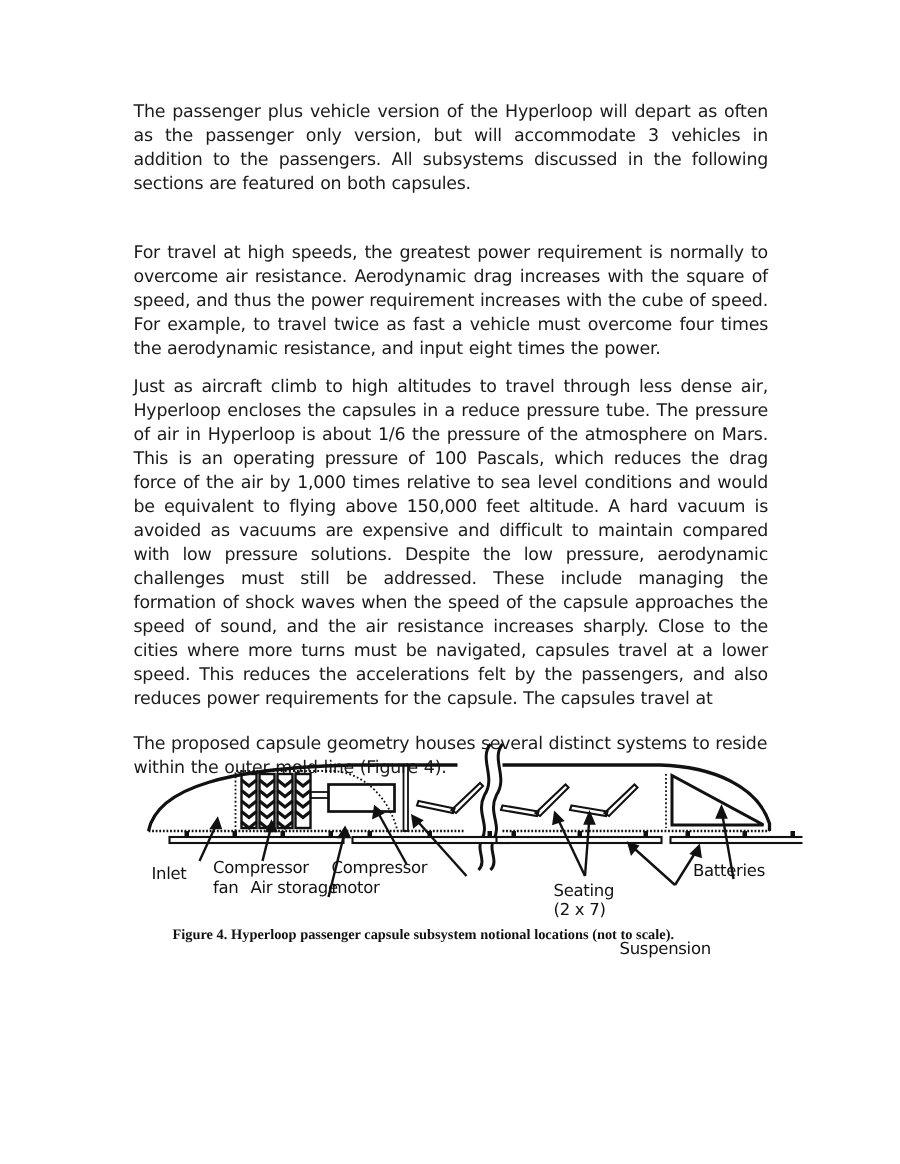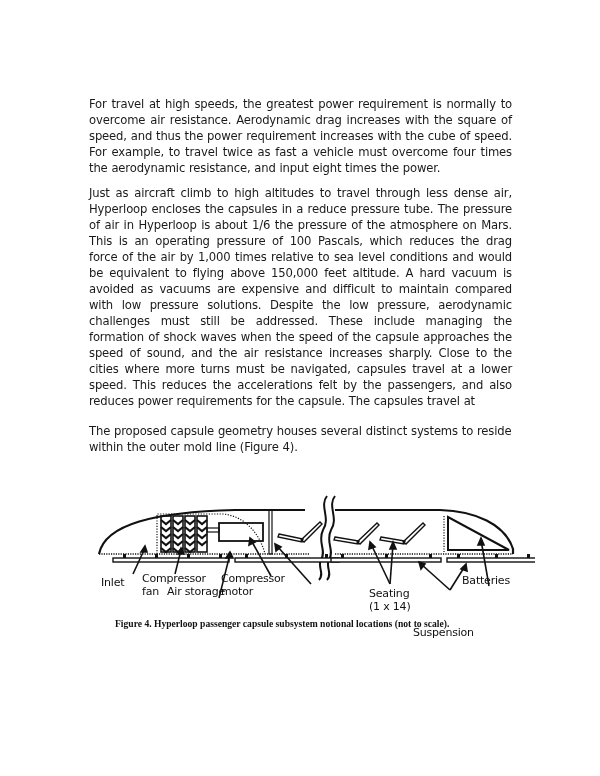--- a/index.html
+++ b/index.html
@@ -69,20 +69,21 @@
       font-size: 9.6px;
       line-height: 12px;
       color: #111;
       white-space: nowrap;
     }
   </style>
 </head>
 <body>
 
 <div class="page">
+  <p class="para">The passenger plus vehicle version of the Hyperloop will depart as often as the passenger only version, but will accommodate 3 vehicles in addition to the passengers. All subsystems discussed in the following sections are featured on both capsules.</p>
   <div class="para-sep-large"></div>
   <p class="para">For travel at high speeds, the greatest power requirement is normally to overcome air resistance. Aerodynamic drag increases with the square of speed, and thus the power requirement increases with the cube of speed. For example, to travel twice as fast a vehicle must overcome four times the aerodynamic resistance, and input eight times the power.</p>
   <div class="para-sep"></div>
   <p class="para">Just as aircraft climb to high altitudes to travel through less dense air, Hyperloop encloses the capsules in a reduce pressure tube. The pressure of air in Hyperloop is about 1/6 the pressure of the atmosphere on Mars. This is an operating pressure of 100 Pascals, which reduces the drag force of the air by 1,000 times relative to sea level conditions and would be equivalent to flying above 150,000 feet altitude. A hard vacuum is avoided as vacuums are expensive and difficult to maintain compared with low pressure solutions. Despite the low pressure, aerodynamic challenges must still be addressed. These include managing the formation of shock waves when the speed of the capsule approaches the speed of sound, and the air resistance increases sharply. Close to the cities where more turns must be navigated, capsules travel at a lower speed. This reduces the accelerations felt by the passengers, and also reduces power requirements for the capsule. The capsules travel at</p>
   <div class="para-sep" style="height:14px"></div>
   <p class="para" style="text-align:left">The proposed capsule geometry houses several distinct systems to reside within the outer mold line (Figure 4).</p>
 </div>
 
 <div class="figure">
   <svg width="440" height="122" viewBox="0 0 440 122">
@@ -178,18 +179,18 @@
       <line x1="355" y1="96" x2="370" y2="72"></line>
         <path d="M371,70 L366,75 L372,77 Z"></path>
       <line x1="394" y1="92" x2="386" y2="46"></line>
         <path d="M386,44 L383,51 L389,51 Z"></path>
     </g>
   </svg>
   <div class="fig-label" style="left:6px;top:82px;">Inlet</div>
   <div class="fig-label" style="left:47px;top:78px;"><span>Compressor</span><br><span>fan</span></div>
   <div class="fig-label" style="left:72px;top:91px;">Air storage</div>
   <div class="fig-label" style="left:126px;top:78px;"><span>Compressor</span><br><span>motor</span></div>
-  <div class="fig-label" style="left:274px;top:93px;"><span>Seating</span><br><span>(1 x 14)</span></div>
+  <div class="fig-label" style="left:274px;top:93px;"><span>Seating</span><br><span>(2 x 7)</span></div>
   <div class="fig-label" style="left:318px;top:100px;margin-top:32px;">Suspension</div>
   <div class="fig-label" style="left:367px;top:80px;">Batteries</div>
 </div>
 
 <div class="caption">Figure 4. Hyperloop passenger capsule subsystem notional locations (not to scale).</div>
 
 </body></html>

